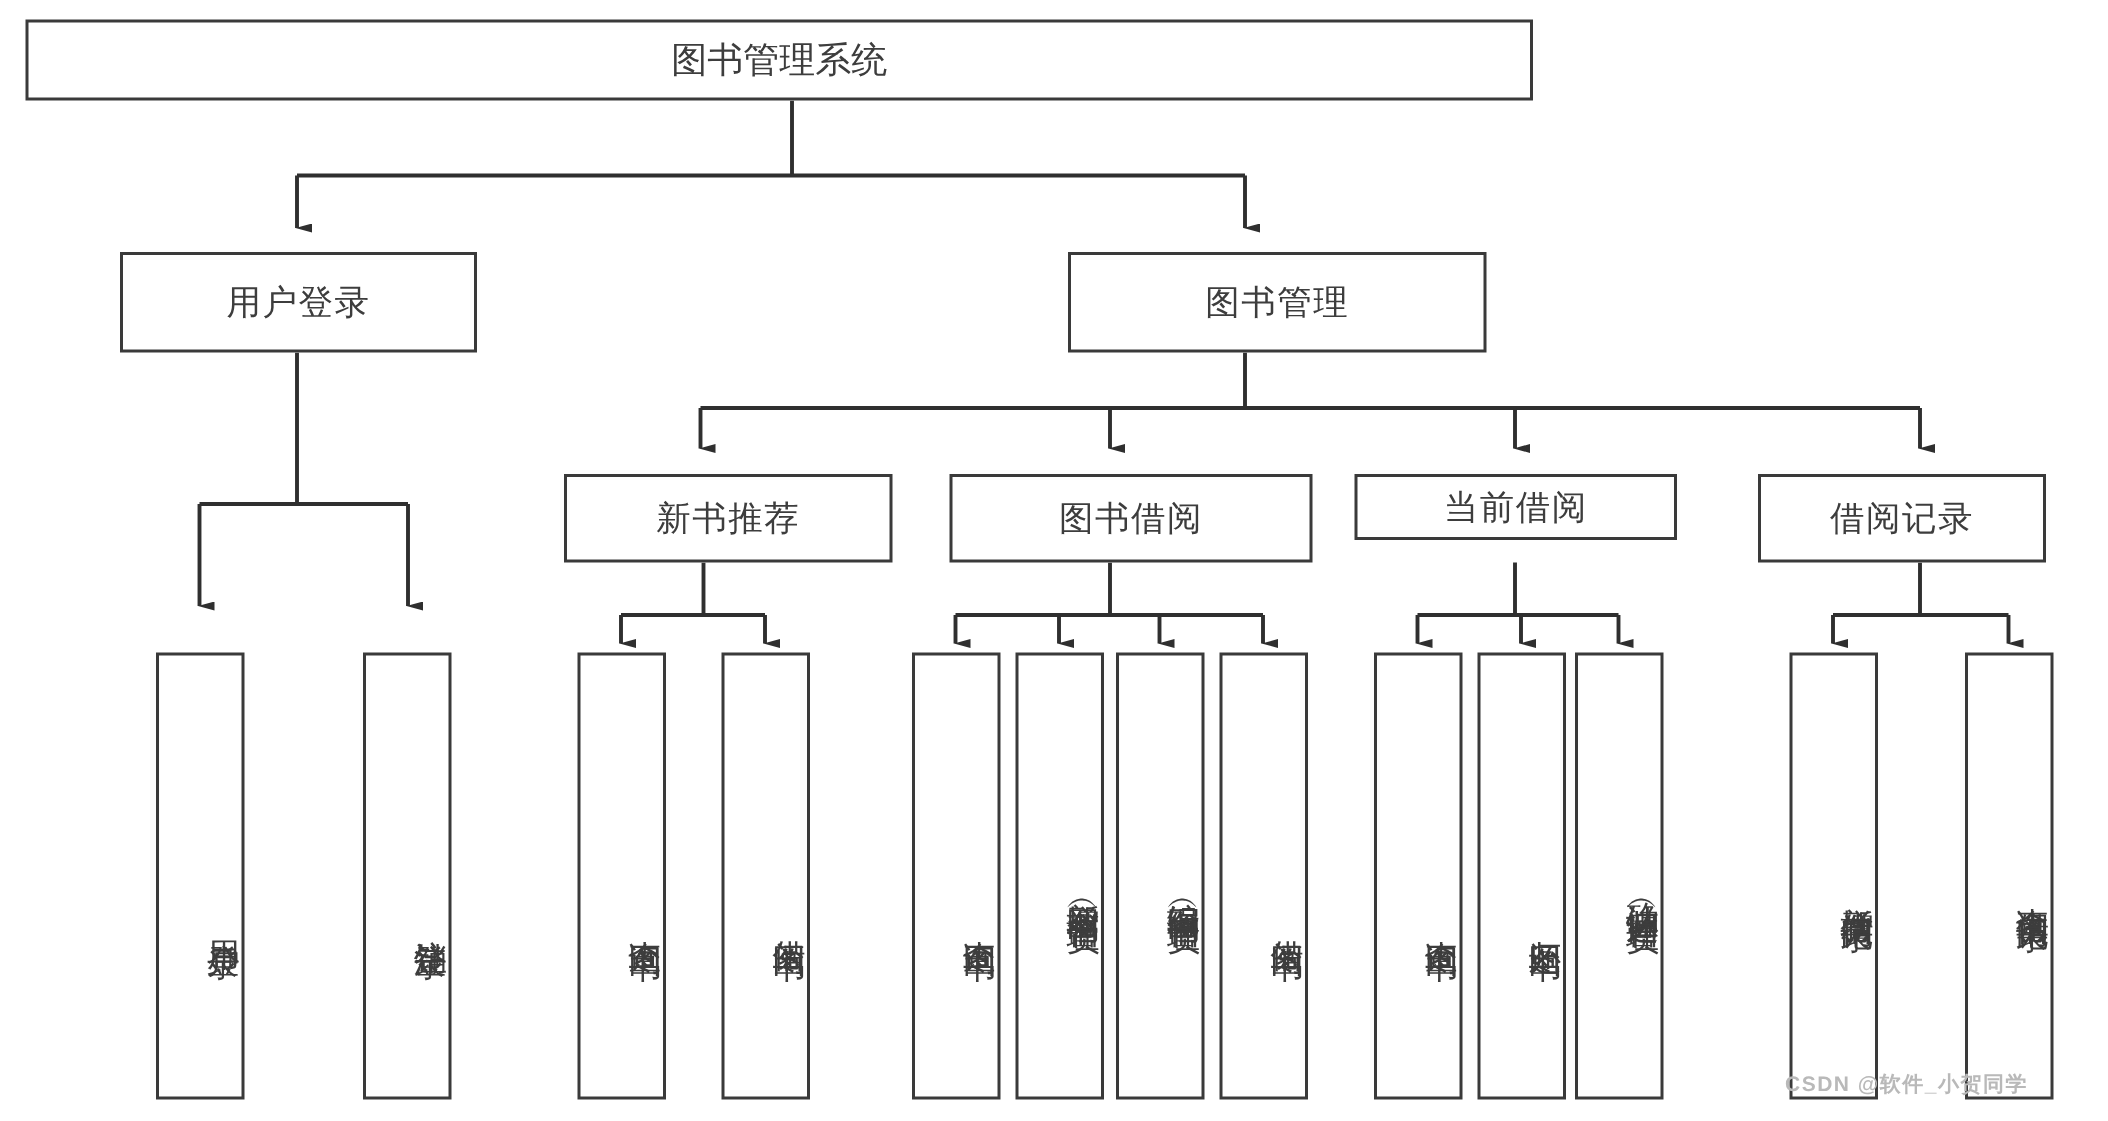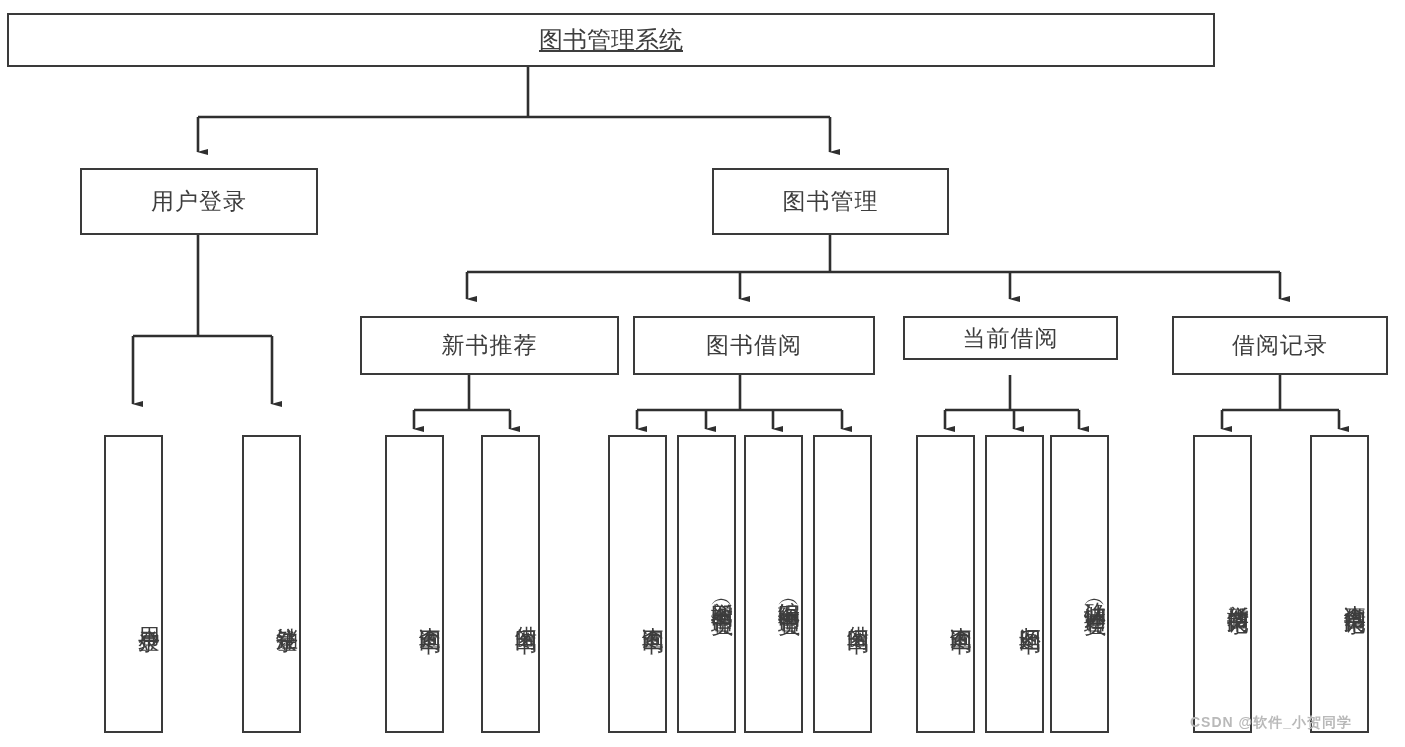--- a/index.html
+++ b/index.html
@@ -94,41 +94,41 @@
       <path d="M1014,410 L1014,429" marker-end="url(#arw)"></path>
       <path d="M1079,410 L1079,429" marker-end="url(#arw)"></path>
 
       <path d="M1280,375 L1280,410"></path>
       <path d="M1222,410 L1339,410"></path>
       <path d="M1222,410 L1222,429" marker-end="url(#arw)"></path>
       <path d="M1339,410 L1339,429" marker-end="url(#arw)"></path>
     </g>
   </svg>
 
-  <div class="node root" style="left:7px;top:13px;width:1208px;height:54px;text-decoration:underline;">
+  <div class="node root" style="left:17px;top:13px;width:1005px;height:54px;">
     <span>图书管理系统</span>
   </div>
 
   <div class="node h" style="left:80px;top:168px;width:238px;height:67px;">
     <span>用户登录</span>
   </div>
-  <div class="node h" style="left:712px;top:168px;width:237px;height:67px;">
+  <div class="node h" style="left:712px;top:168px;width:279px;height:67px;">
     <span>图书管理</span>
   </div>
 
-  <div class="node h" style="left:360px;top:316px;width:259px;height:59px;">
+  <div class="node h" style="left:376px;top:316px;width:219px;height:59px;">
     <span>新书推荐</span>
   </div>
   <div class="node h" style="left:633px;top:316px;width:242px;height:59px;">
     <span>图书借阅</span>
   </div>
   <div class="node h" style="left:903px;top:316px;width:215px;height:44px;">
     <span>当前借阅</span>
   </div>
-  <div class="node h" style="left:1172px;top:316px;width:216px;height:59px;">
+  <div class="node h" style="left:1172px;top:316px;width:192px;height:59px;">
     <span>借阅记录</span>
   </div>
 
   <div class="node v" style="left:104px;top:435px;width:59px;height:298px;">
     <span>用户登录</span>
   </div>
   <div class="node v" style="left:242px;top:435px;width:59px;height:298px;">
     <span>注销登录</span>
   </div>
 

